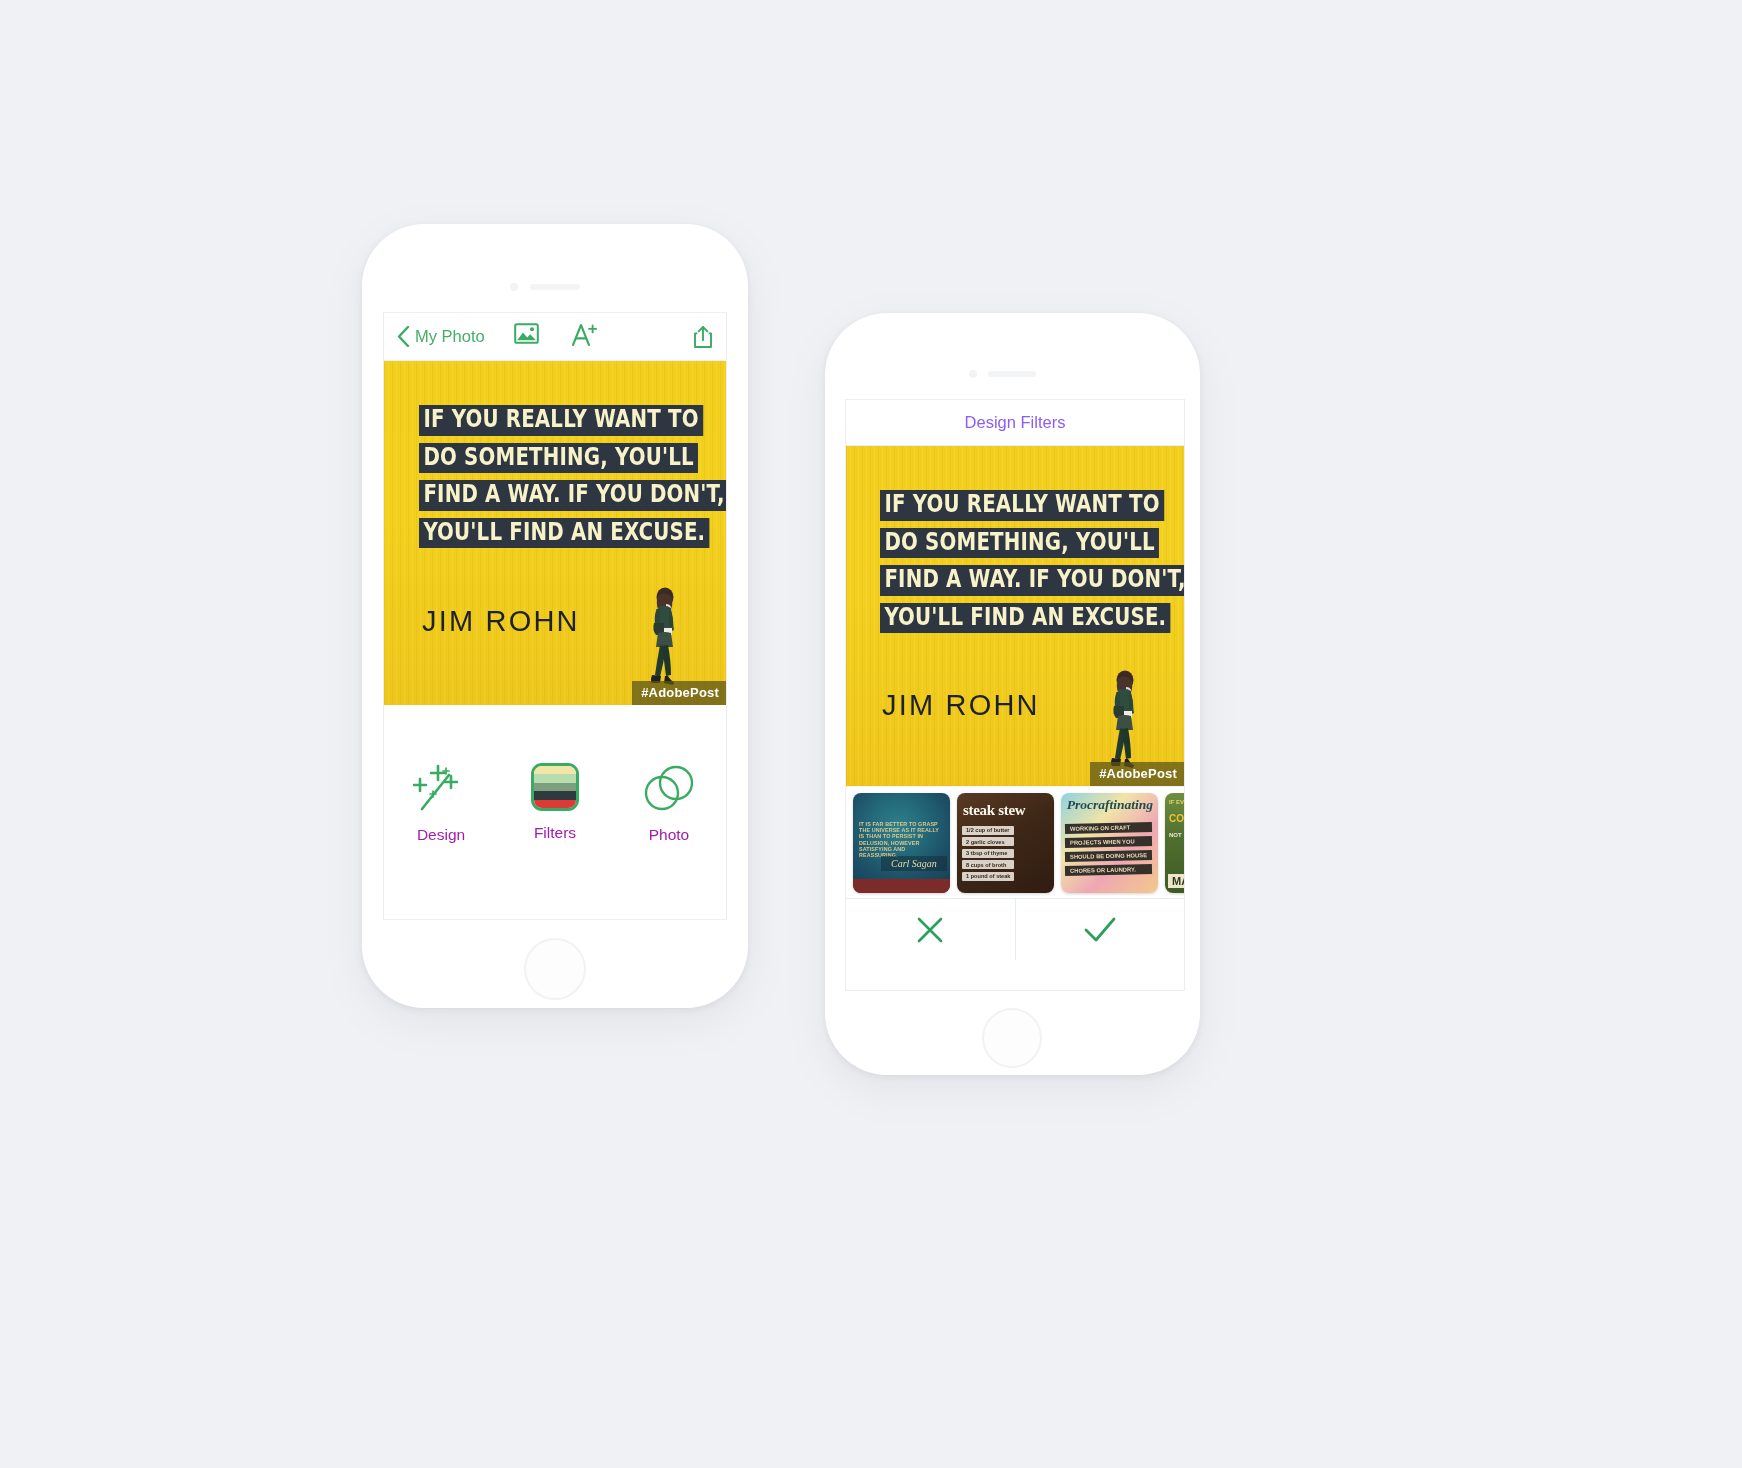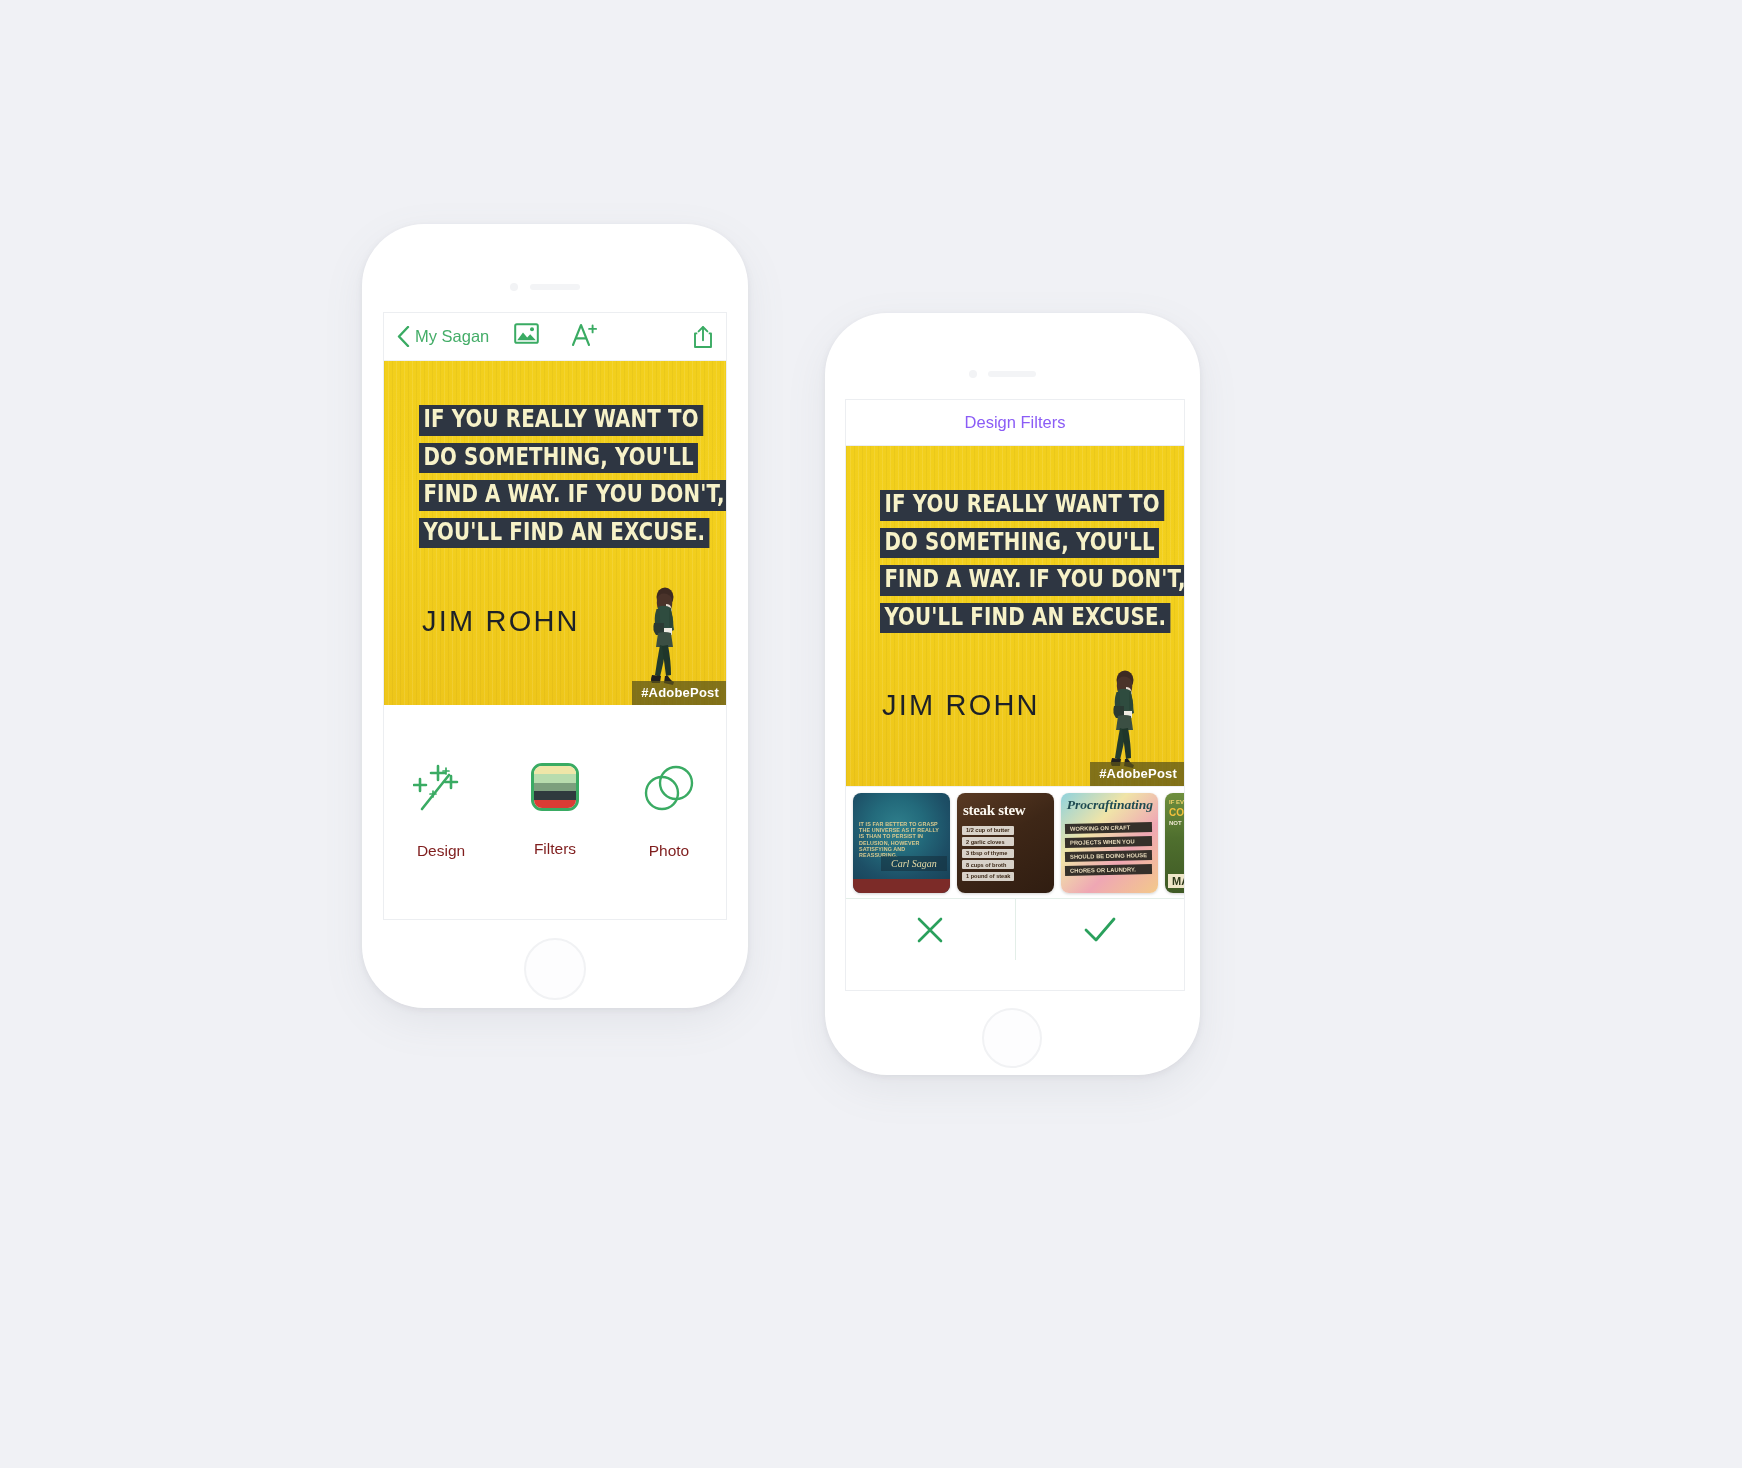--- a/index.html
+++ b/index.html
@@ -135,21 +135,21 @@
   
   .tools {
     display: flex;
     justify-content: space-around;
     align-items: flex-start;
     padding-top: 58px;
     background: #fff;
     height: 216px;
   }
   .tool { display: flex; flex-direction: column; align-items: center; gap: 13px; cursor: pointer; width: 90px; }
-  .tool .t-label { color: #7f1d1d; font-size: 15.5px; margin-top: 16px; }
+  .tool .t-label { color: #a21caf; font-size: 15.5px; }
   .swatch {
     width: 48px; height: 48px; border-radius: 11px;
     border: 3px solid #3aab63;
     overflow: hidden; display: flex; flex-direction: column;
   }
   .swatch i { display: block; width: 100%; flex: 1; }
 
   
   .sheet-title {
     height: 46px; display: flex; align-items: center; justify-content: center;
@@ -208,21 +208,21 @@
     font-family: "Liberation Serif","DejaVu Serif", serif;
     font-style: italic; font-weight: 700; font-size: 13.5px;
     color: #1f4b52; text-align: center;
   }
   .craft-list { position: absolute; left: 4px; top: 30px; display: flex; flex-direction: column; gap: 4px; }
   .craft-list span {
     background: #35302a; color: #e9dcbd;
     font-size: 5.8px; font-weight: 700; padding: 2px 5px; white-space: nowrap;
     transform: rotate(-1.2deg);
   }
-  .road-lines { position: absolute; left: 4px; top: 6px; display:flex; flex-direction:column; gap:2px; }
+  .road-lines { position: absolute; left: 4px; top: 6px; display:flex; flex-direction:column; gap:8px; }
   .road-lines span { font-size: 6px; font-weight: 700; white-space: nowrap; }
   .road-1 { color: #f0d26a; }
   .road-2 { color: #f2c13c; font-size: 10px !important; }
   .road-3 { color: #eee7d2; }
   .road-band {
     position: absolute; left: 3px; bottom: 5px;
     background: #efe6c9; color: #2f3a1c; font-weight: 700; font-size: 11px;
     padding: 1px 4px;
   }
 
@@ -272,21 +272,21 @@
     <div class="speaker"></div>
     <div class="home-btn"></div>
 
     <div class="screen">
 
       <div class="toolbar">
         <div class="tb-back">
           <svg width="13" height="21" viewBox="0 0 13 21">
             <path d="M11 1 L2 10.5 L11 20" fill="none" stroke="#3aab63" stroke-width="2.4" stroke-linecap="round" stroke-linejoin="round"></path>
           </svg>
-          <span class="lbl">My Sagan</span>
+          <span class="lbl">My Photo</span>
         </div>
 
         <div class="tb-center">
           <span>
             <svg width="25" height="21" viewBox="0 0 25 21">
               <rect x="1.2" y="1.2" width="22.6" height="18.6" rx="1.6" fill="none" stroke="#3aab63" stroke-width="2"></rect>
               <circle cx="18" cy="6.2" r="2" fill="#3aab63"></circle>
               <path d="M3.2 17.2 L9 9.5 L13.2 14.4 L16.2 11.2 L21.8 17.2 Z" fill="#3aab63"></path>
             </svg>
           </span>

